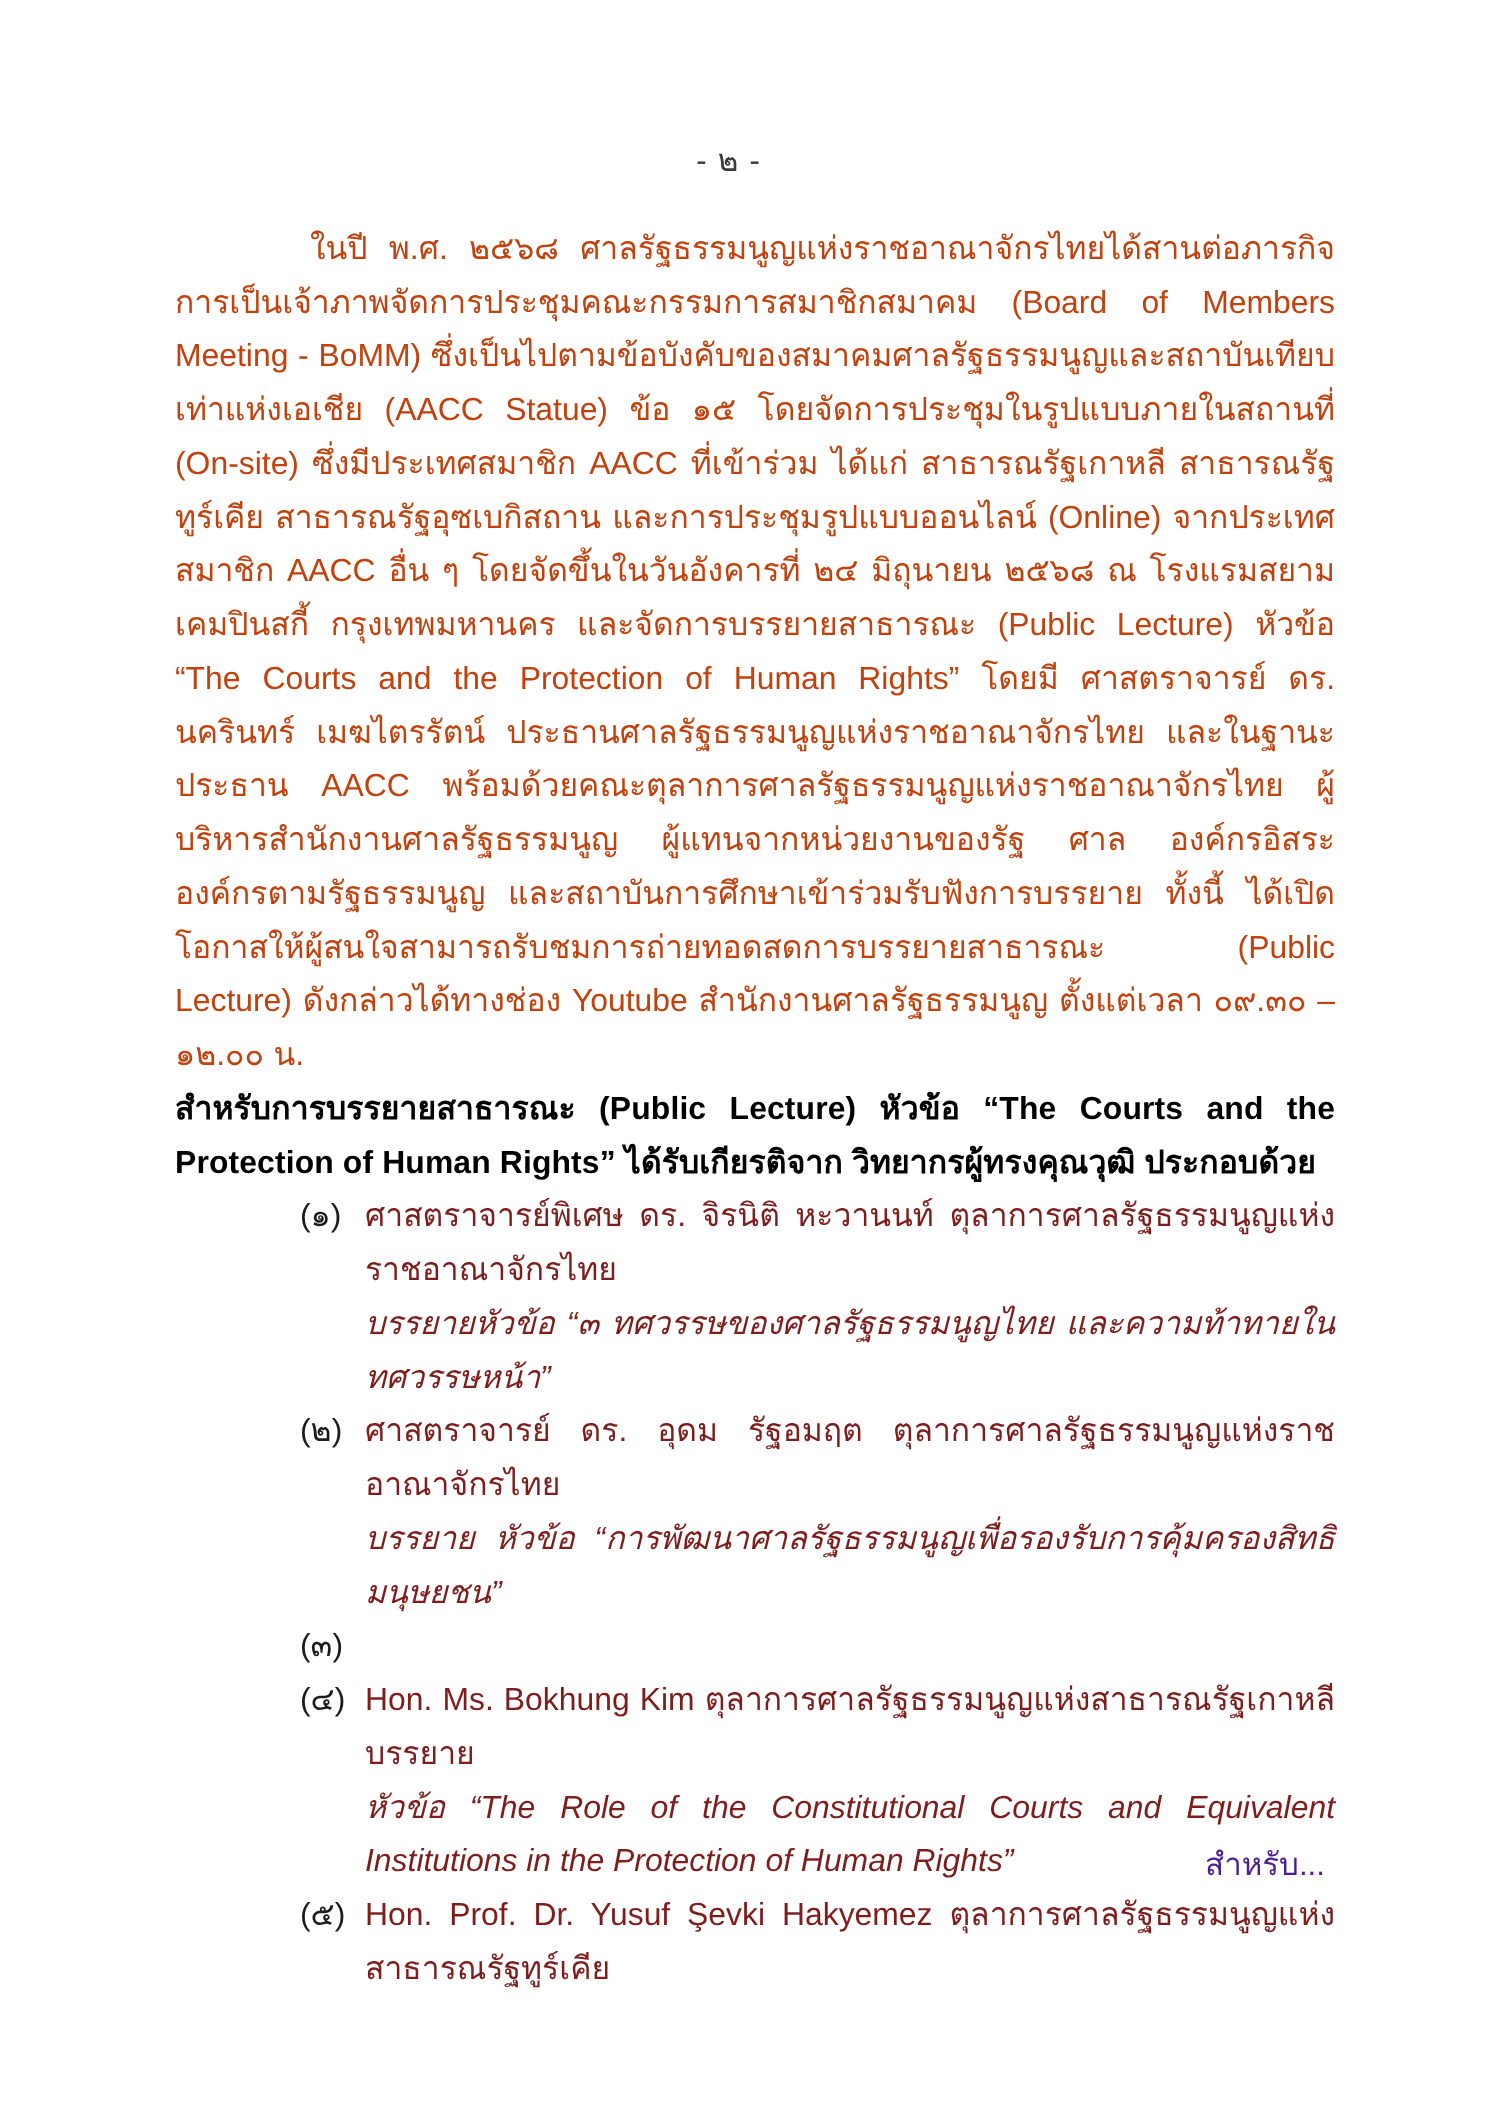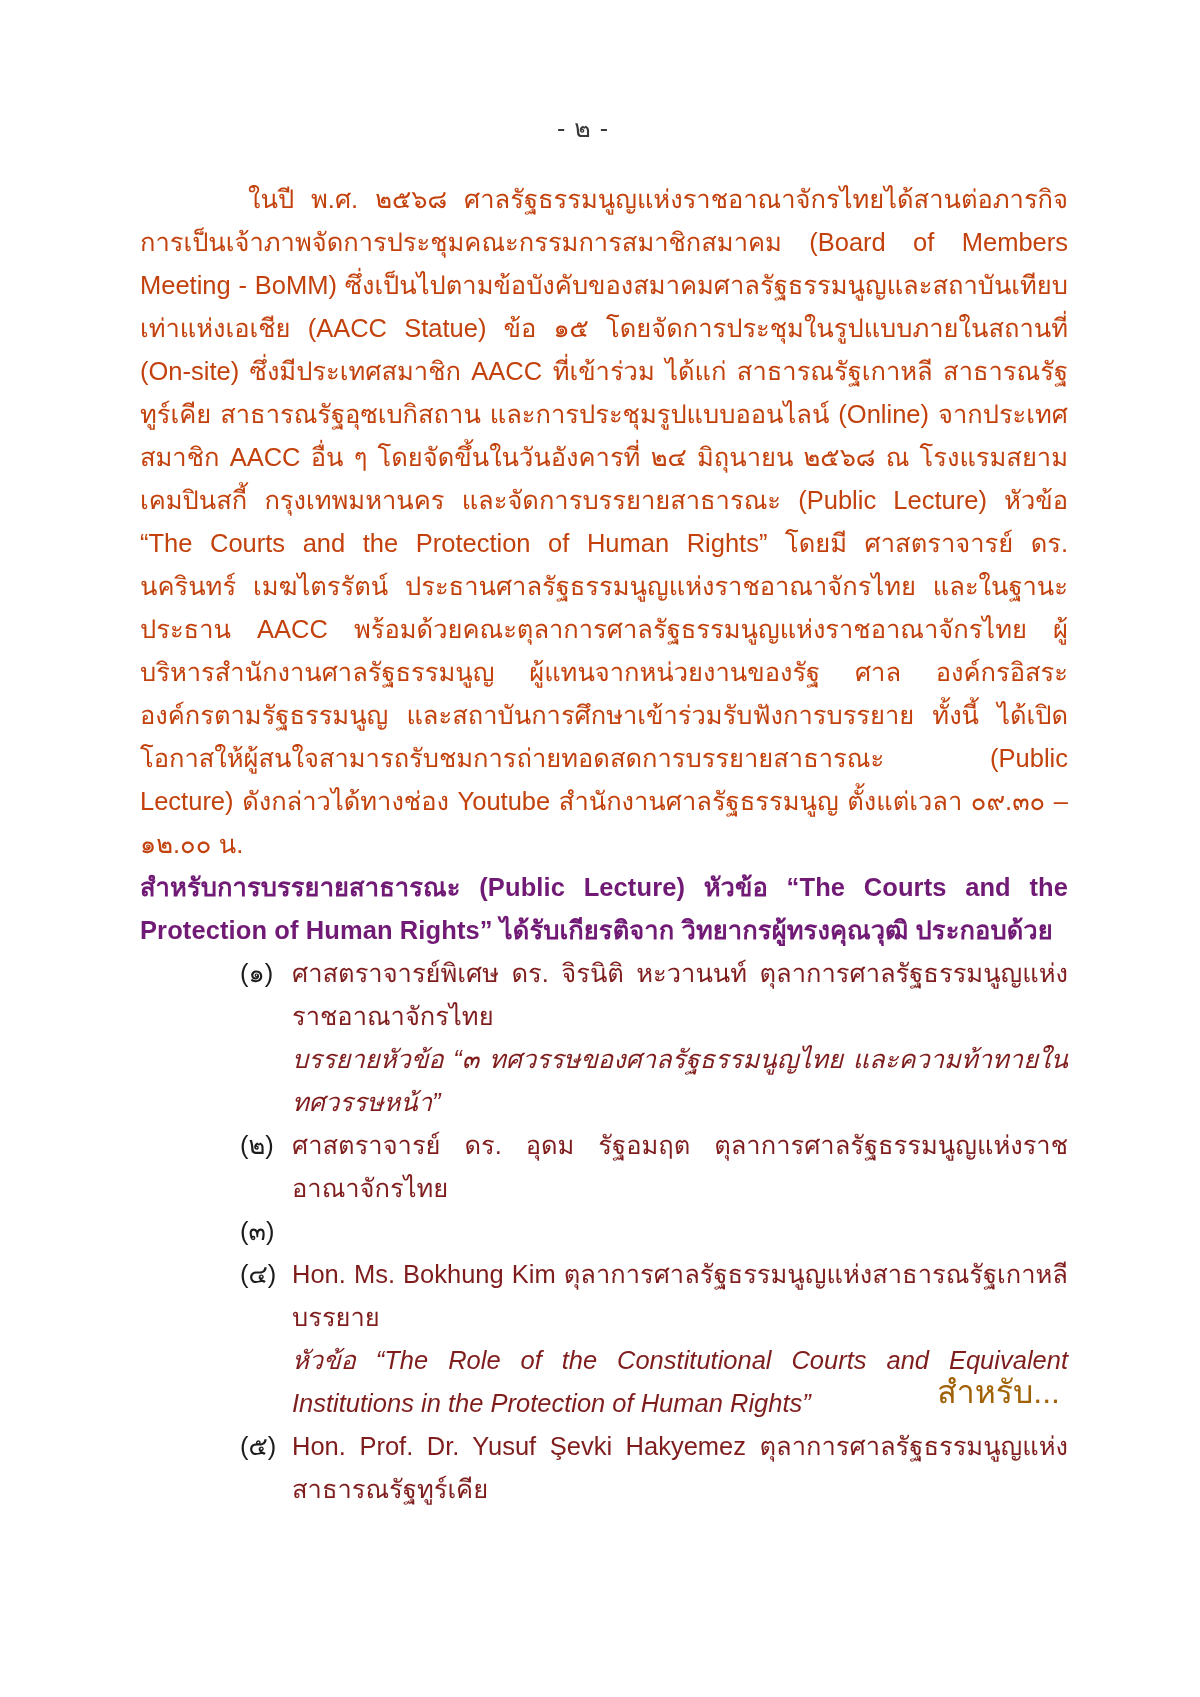--- a/index.html
+++ b/index.html
@@ -50,21 +50,21 @@
   }
   p.para.lead {
     text-indent: 108px;
   }
   .bold-line {
     margin: 0;
     font-size: 25.5px;
     line-height: 43px;
     font-weight: bold;
     text-align: justify;
-    color: #701a75;
+    color: #000000;
     letter-spacing: 0.1px;
   }
   ol.speaker-list {
     list-style: none;
     margin: 0;
     padding: 0;
   }
   ol.speaker-list li {
     display: flex;
     align-items: flex-start;
@@ -84,25 +84,25 @@
     text-align: justify;
     color: #7f1d1d;
   }
   .item-text .sub {
     display: block;
     text-indent: 0;
     font-style: italic;
   }
   .footer-note {
     position: absolute;
-    top: 1372px;
+    top: 1472px;
     right: 140px;
-    font-size: 32px;
+    font-size: 25px;
     line-height: 40px;
-    color: #a16207;
+    color: #4c1d95;
   }
 </style>
 </head>
 <body>
 
 <div class="page">
 
   <div class="page-number">- ๒ -</div>
 
   <div class="body-block">
@@ -118,20 +118,21 @@
         <span class="item-text">
           <span>ศาสตราจารย์พิเศษ ดร. จิรนิติ หะวานนท์ ตุลาการศาลรัฐธรรมนูญแห่งราชอาณาจักรไทย</span>
           <span class="sub">บรรยายหัวข้อ “๓ ทศวรรษของศาลรัฐธรรมนูญไทย และความท้าทายในทศวรรษหน้า”</span>
         </span>
       </li>
 
       <li>
         <span class="marker">(๒)</span>
         <span class="item-text">
           <span>ศาสตราจารย์ ดร. อุดม รัฐอมฤต ตุลาการศาลรัฐธรรมนูญแห่งราชอาณาจักรไทย</span>
+          <span class="sub">บรรยาย หัวข้อ “การพัฒนาศาลรัฐธรรมนูญเพื่อรองรับการคุ้มครองสิทธิมนุษยชน”</span>
         </span>
       </li>
 
       <li>
         <span class="marker">(๓)</span>
         <span class="item-text">
         </span>
       </li>
 
       <li>

